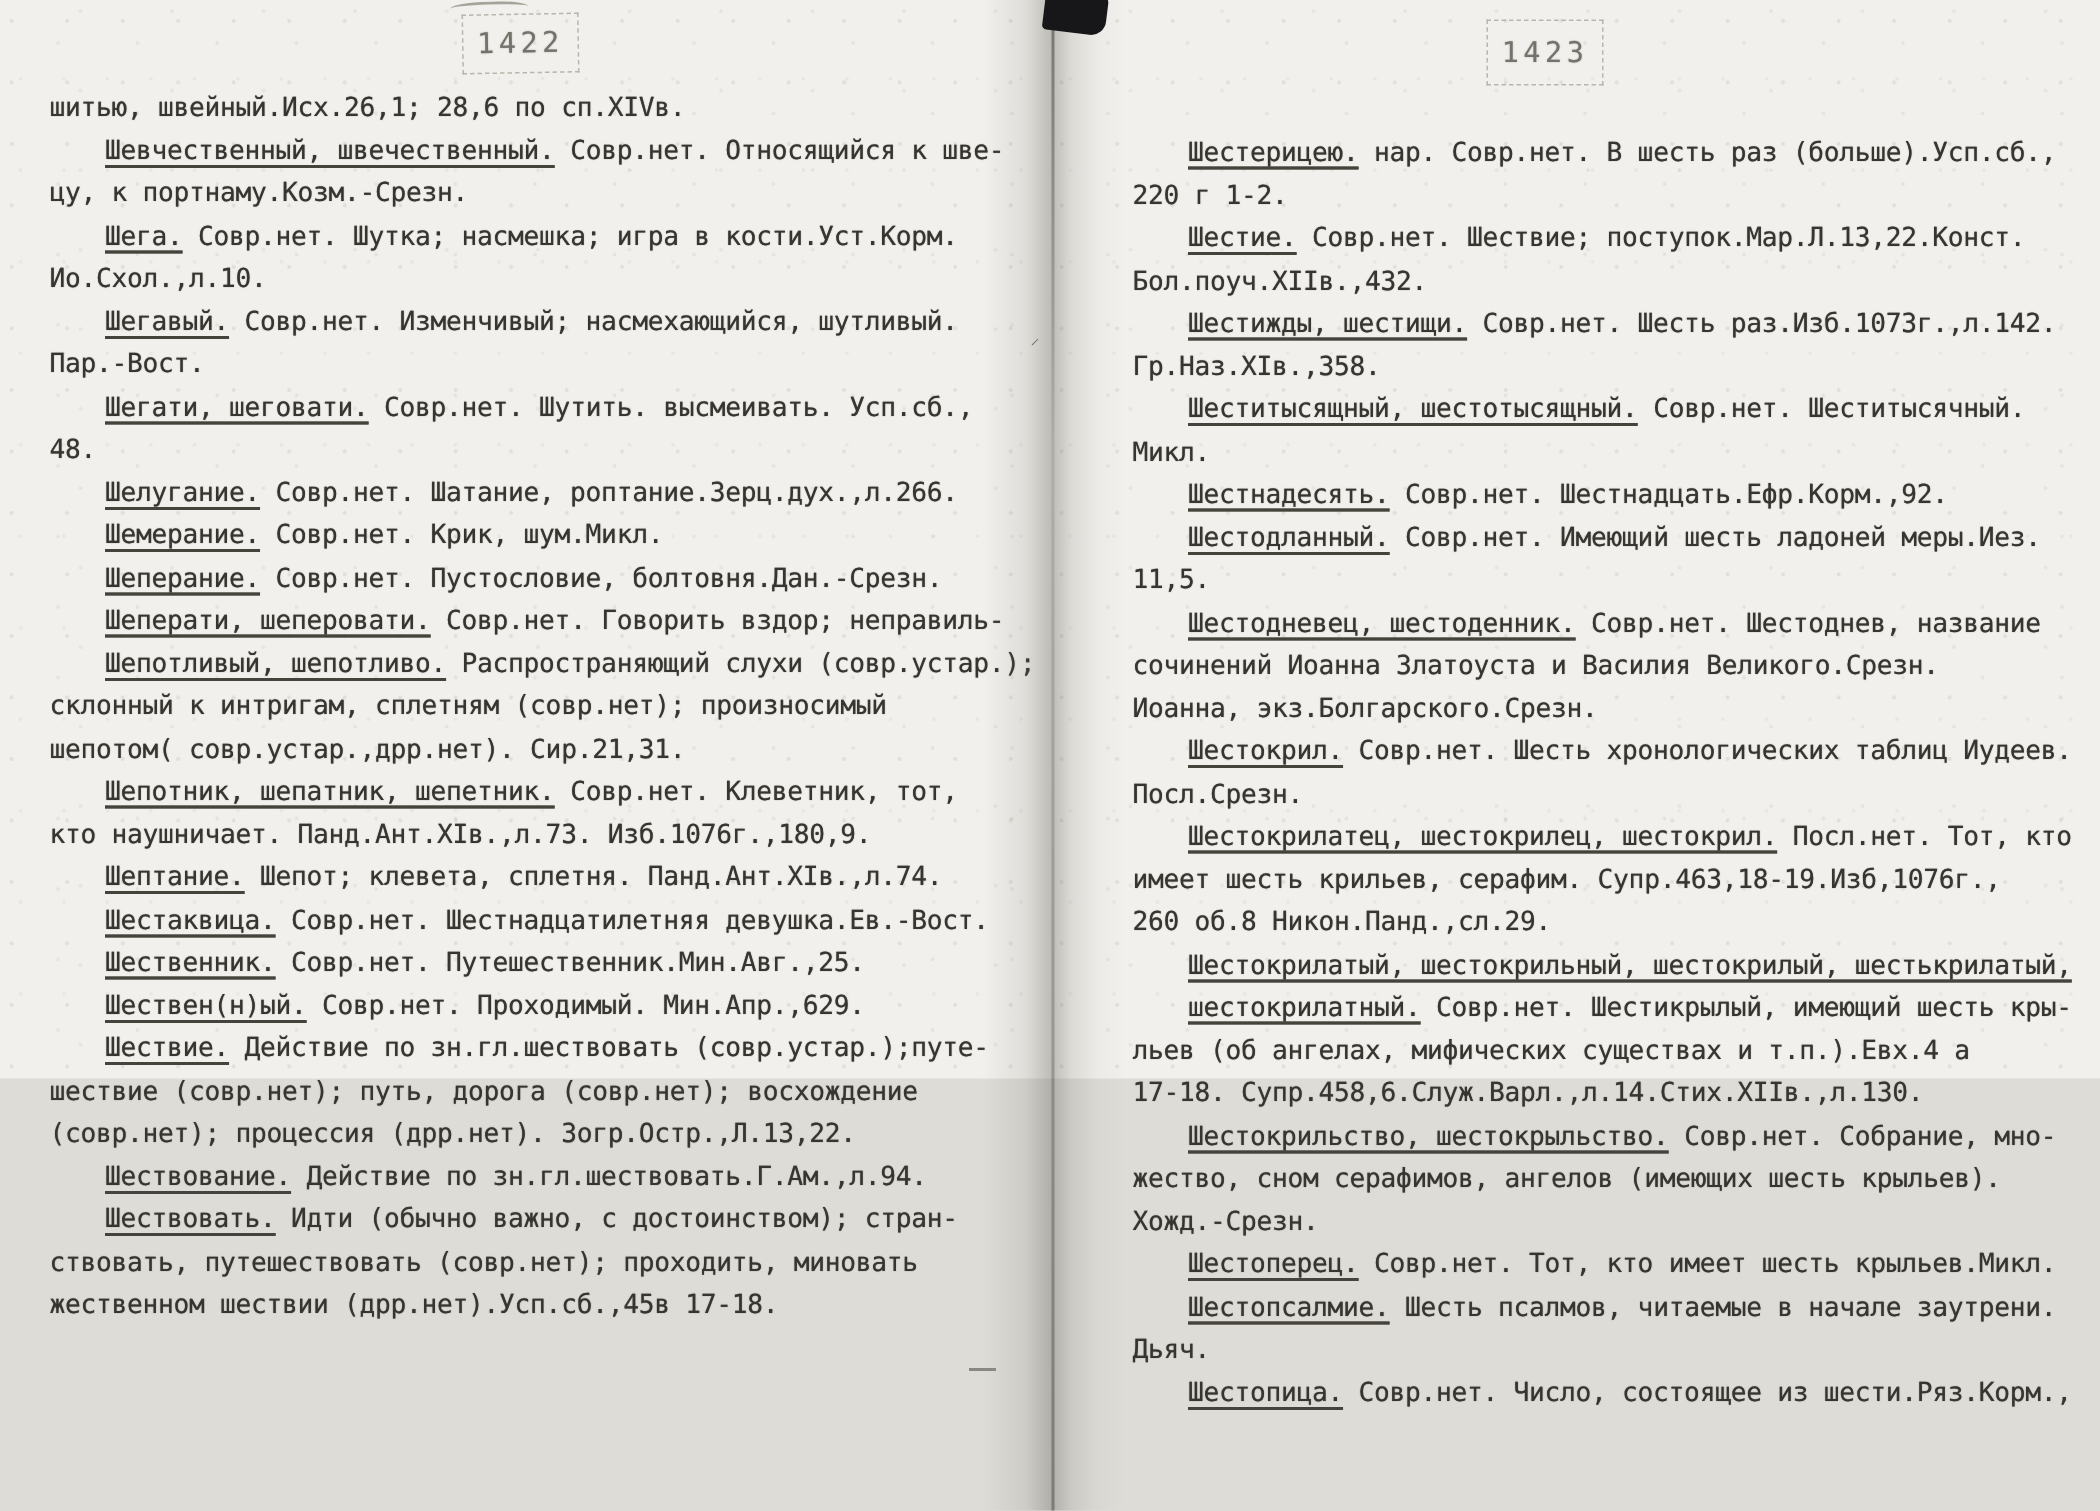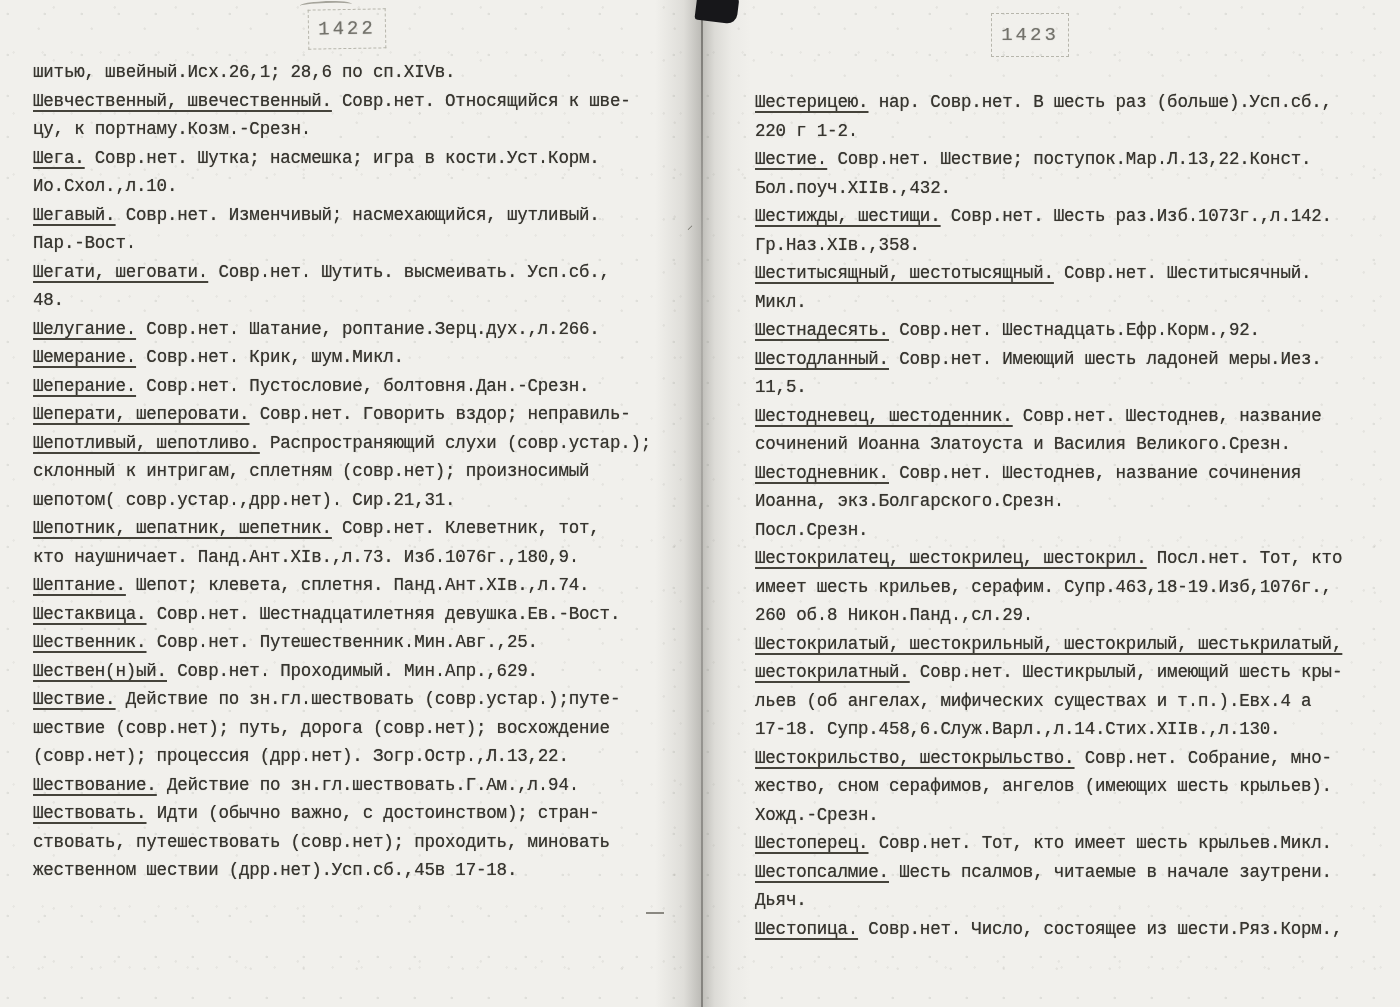--- a/index.html
+++ b/index.html
@@ -3,29 +3,28 @@
 <meta charset="utf-8">
 <style>
   html,body{margin:0;padding:0;}
   body{
     width:1400px;height:1007px;overflow:hidden;
     background:#dddcd6;
     font-family:"DejaVu Sans Mono","Liberation Mono",monospace;
   }
   .spread{position:relative;width:1400px;height:1007px;}
   .page{
-    position:absolute;top:0;height:1007px;
+    position:absolute;top:0;height:719px;
     background-color:#f1f0ec;
     background-image:
       radial-gradient(circle at 21% 34%, rgba(70,68,60,0.10) 0 1px, transparent 1.6px),
       radial-gradient(circle at 73% 61%, rgba(70,68,60,0.08) 0 1px, transparent 1.5px),
       radial-gradient(circle at 47% 86%, rgba(70,68,60,0.06) 0 1px, transparent 1.4px),
       radial-gradient(circle at 88% 14%, rgba(70,68,60,0.07) 0 1px, transparent 1.5px);
     background-size:37px 41px,53px 47px,29px 61px,61px 53px;
-    font-family:Liberation Mono, monospace;
   }
   .page.left{left:0;width:700px;}
   .page.right{left:700px;width:700px;}
   .gutter{
     position:absolute;top:0;left:655px;width:96px;height:1007px;
     background:linear-gradient(90deg,
       rgba(110,108,100,0) 0%,
       rgba(110,108,100,0.14) 30%,
       rgba(88,86,80,0.34) 48%,
       rgba(110,108,100,0.16) 62%,
@@ -72,20 +71,21 @@
     text-shadow:0 0 0.7px rgba(55,53,47,0.75);
   }
   .page.left .text-block{left:33px;top:58px;width:650px;}
   .page.right .text-block{left:55px;top:88px;width:640px;}
   .line{height:28.5px;line-height:28.5px;white-space:pre;}
   .u{
     text-decoration:underline;
     text-decoration-thickness:1.6px;
     text-underline-offset:4px;
     text-decoration-color:#45433b;
+    margin-left:37px;
   }
 </style>
 </head>
 <body>
 
 <div class="spread">
 
   <section class="page left">
     <div class="squiggle"></div>
     <div class="pagenum-box">
@@ -135,22 +135,22 @@
         <div class="line"><span>Бол.поуч.XIIв.,432.</span></div>
         <div class="line"><span class="u">Шестижды, шестищи.</span><span> Совр.нет. Шесть раз.Изб.1073г.,л.142.</span></div>
         <div class="line"><span>Гр.Наз.XIв.,358.</span></div>
         <div class="line"><span class="u">Шеститысящный, шестотысящный.</span><span> Совр.нет. Шеститысячный.</span></div>
         <div class="line"><span>Микл.</span></div>
         <div class="line"><span class="u">Шестнадесять.</span><span> Совр.нет. Шестнадцать.Ефр.Корм.,92.</span></div>
         <div class="line"><span class="u">Шестодланный.</span><span> Совр.нет. Имеющий шесть ладоней меры.Иез.</span></div>
         <div class="line"><span>11,5.</span></div>
         <div class="line"><span class="u">Шестодневец, шестоденник.</span><span> Совр.нет. Шестоднев, название</span></div>
         <div class="line"><span>сочинений Иоанна Златоуста и Василия Великого.Срезн.</span></div>
-        <div class="line"><span class="u">Шестодневник.</span><span> Совр.нет. Шестоднев, название сочинения</span></div>
         <div class="line"><span>Иоанна, экз.Болгарского.Срезн.</span></div>
+        <div class="line"><span class="u">Шестокрил.</span><span> Совр.нет. Шесть хронологических таблиц Иудеев.</span></div>
         <div class="line"><span>Посл.Срезн.</span></div>
         <div class="line"><span class="u">Шестокрилатец, шестокрилец, шестокрил.</span><span> Посл.нет. Тот, кто</span></div>
         <div class="line"><span>имеет шесть крильев, серафим. Супр.463,18-19.Изб,1076г.,</span></div>
         <div class="line"><span>260 об.8 Никон.Панд.,сл.29.</span></div>
         <div class="line"><span class="u">Шестокрилатый, шестокрильный, шестокрилый, шестькрилатый,</span></div>
         <div class="line"><span class="u">шестокрилатный.</span><span> Совр.нет. Шестикрылый, имеющий шесть кры-</span></div>
         <div class="line"><span>льев (об ангелах, мифических существах и т.п.).Евх.4 а</span></div>
         <div class="line"><span>17-18. Супр.458,6.Служ.Варл.,л.14.Стих.XIIв.,л.130.</span></div>
         <div class="line"><span class="u">Шестокрильство, шестокрыльство.</span><span> Совр.нет. Собрание, мно-</span></div>
         <div class="line"><span>жество, сном серафимов, ангелов (имеющих шесть крыльев).</span></div>

